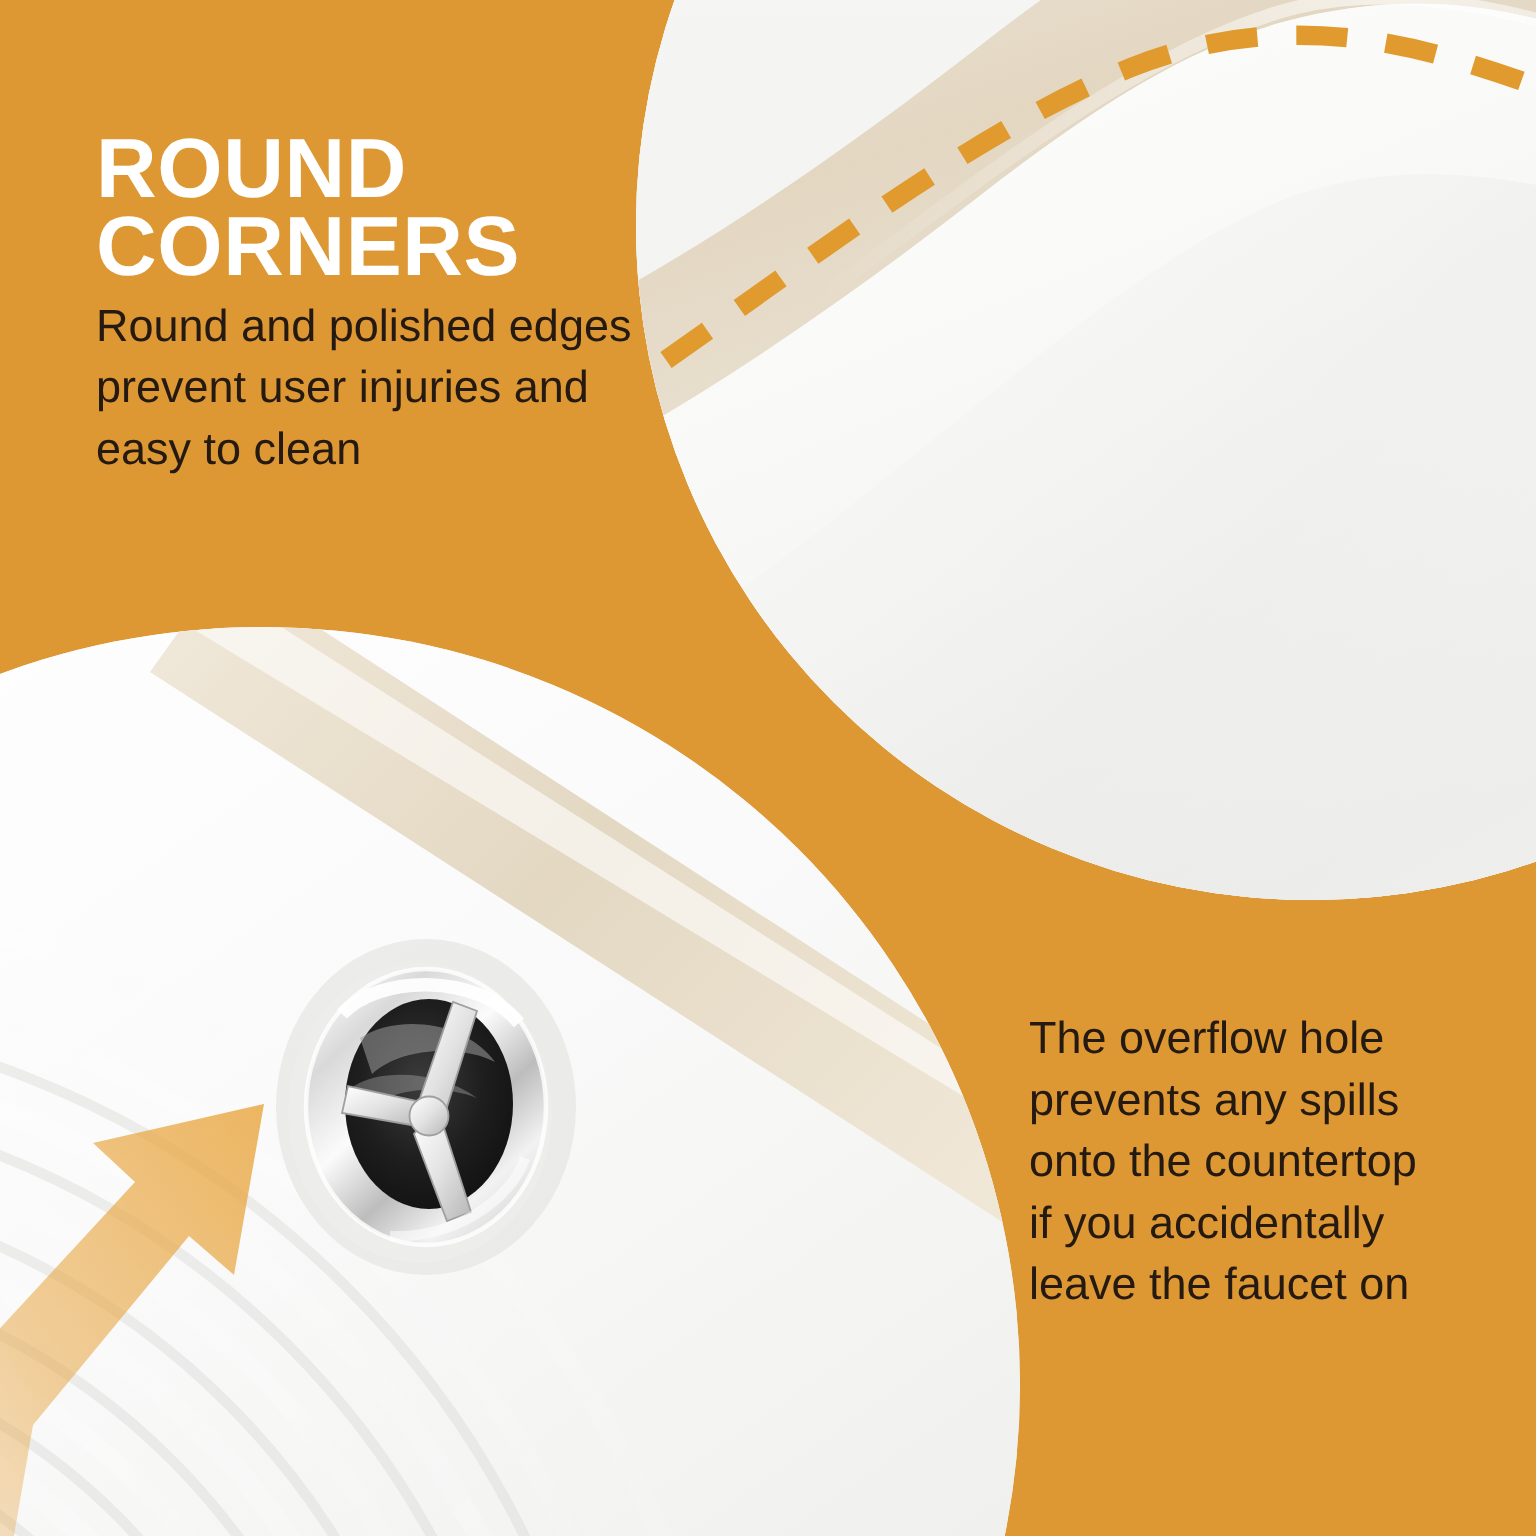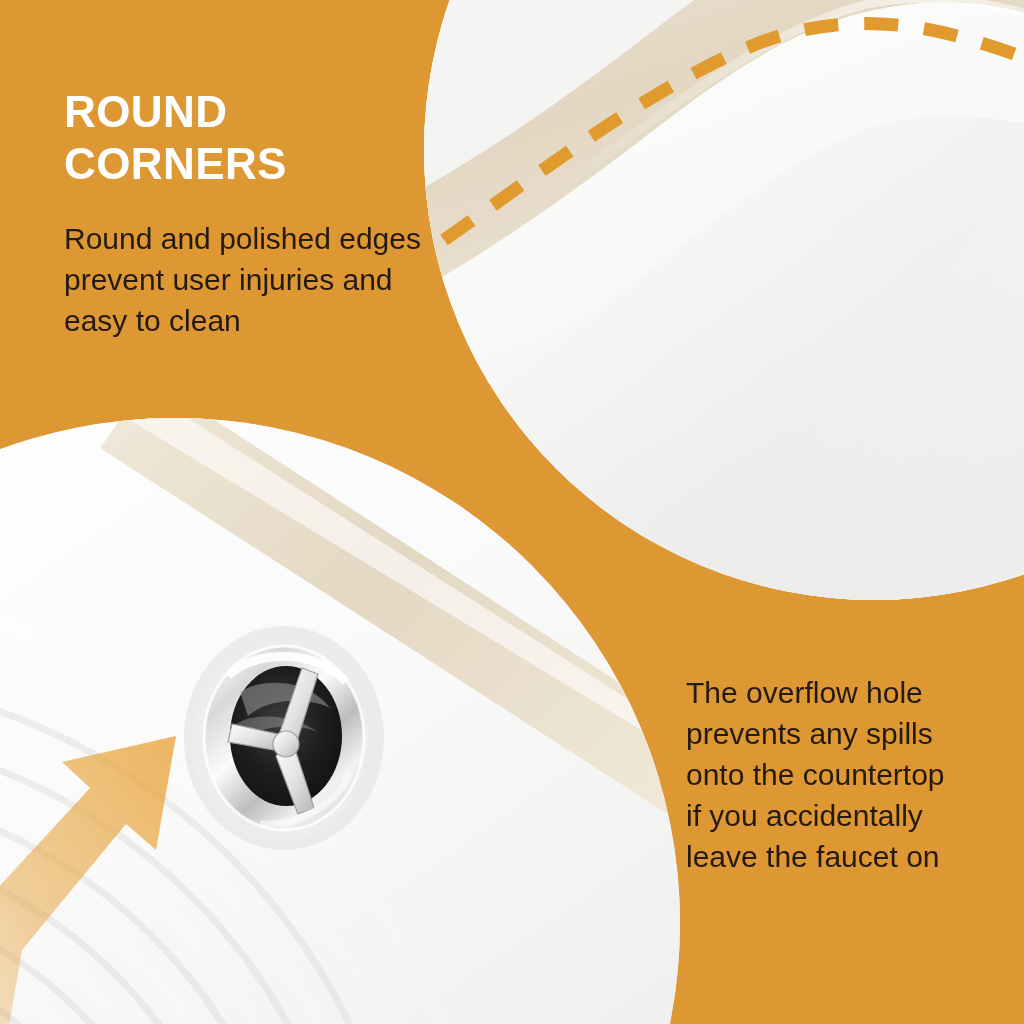--- a/index.html
+++ b/index.html
@@ -43,35 +43,35 @@
   }
   .photo-bl-inner {
     position:absolute; left:0; top:0; width:100%; height:100%;
   }
 
   
   .txt-block { position:absolute; }
   .heading {
     color:#ffffff;
     font-weight:bold;
-    font-size:44px;
+    font-size:56px;
     line-height:52px;
     letter-spacing:0.4px;
     white-space:pre-line;
   }
   .body-copy {
     color:#241a12;
     font-weight:normal;
     font-size:30px;
     line-height:41px;
     white-space:pre-line;
   }
 
   .block-round { left:64px; top:86px; width:400px; }
-  .block-round .body-copy { margin-top:28px; }
+  .block-round .body-copy { margin-top:7px; }
 
   .block-overflow { left:686px; top:672px; width:330px; }
   .block-overflow .body-copy { }
 </style>
 </head>
 <body>
 
 <div id="stage">
 
   <div class="photo-tr">

